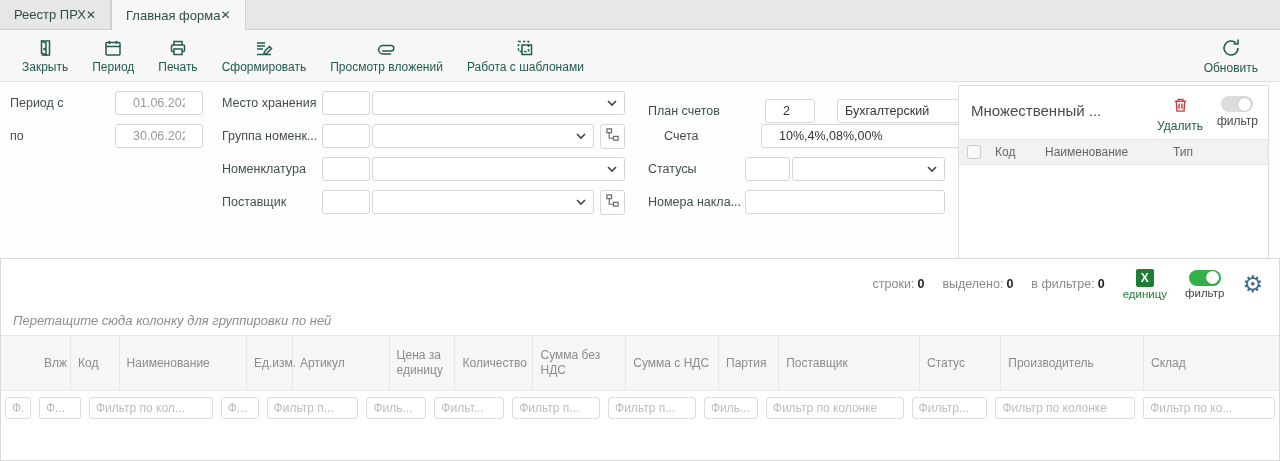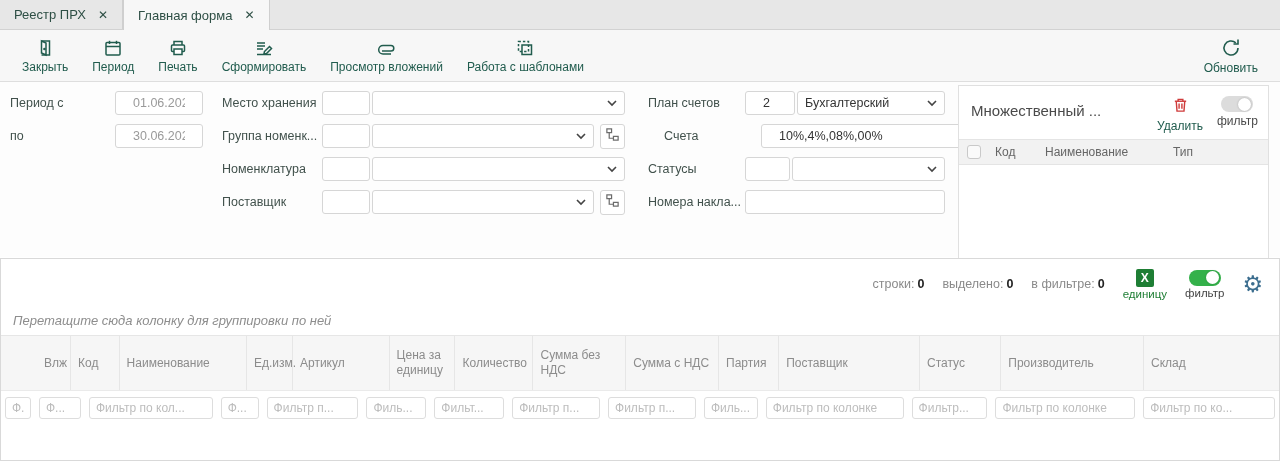--- a/index.html
+++ b/index.html
@@ -1,21 +1,21 @@
 <!DOCTYPE html>
 <html><head>
 <meta charset="utf-8">
 <style>
   * { margin:0; padding:0; box-sizing:border-box; }
   html,body { width:1280px; height:461px; overflow:hidden; }
   body { font-family:"Liberation Sans",sans-serif; font-size:13px; color:#333; background:#fff; position:relative; }
 
   
   .tab-bar { height:30px; background:#e7e7e7; display:flex; align-items:stretch; border-bottom:1px solid #d2d2d2; }
-  .tab { display:flex; align-items:center; gap:12px; padding:8px 14px; font-size:13px; color:#2e4f45; border-right:1px solid #cfcfcf; position:relative; cursor:default; }
+  .tab { display:flex; align-items:center; padding:8px 14px; font-size:13px; color:#2e4f45; border-right:1px solid #cfcfcf; position:relative; cursor:default; }
   .tab.active { background:#f7f7f7; border-left:1px solid #cfcfcf; margin-bottom:-1px; z-index:2; }
   .tab-close { font-size:12px; color:#2e4f45; line-height:1; cursor:pointer; }
 
   
   .toolbar { height:52px; background:#f7f7f7; display:flex; align-items:center; padding:0 10px; border-bottom:1px solid #dedede; }
   .tool-btn { display:flex; flex-direction:column; align-items:center; justify-content:center; gap:2px; padding:3px 12px; color:#215c4e; font-size:12px; cursor:pointer; }
   .tool-btn svg { display:block; }
   .toolbar-spacer { flex:1; }
 
   
@@ -208,21 +208,21 @@
     </div>
     <div class="tree-btn">
       <span><svg width="15" height="15" viewBox="0 0 16 16" fill="none" stroke="#6b6b6b" stroke-width="1.3">
             <rect x="2" y="2" width="5" height="4"></rect>
             <rect x="9" y="10" width="5" height="4"></rect>
             <path d="M4.5 6v6h4.5"></path>
           </svg></span>
     </div>
   </div>
 
-  <div class="f-row" style="left:648px; top:8px;">
+  <div class="f-row" style="left:648px; top:16px;gap:20px;">
     <span class="f-label" style="width:97px;">План счетов</span>
     <input class="inp" style="width: 50px; margin-right: 2px;" value="2">
     <div class="sel" style="width:148px;">
       <span>Бухгалтерский</span>
       <span class="chev"><svg width="10" height="8" viewBox="0 0 10 8" fill="none" stroke="#444" stroke-width="1.6">
             <polyline points="1 2 5 6 9 2"></polyline>
           </svg></span>
     </div>
   </div>
   <div class="f-row" style="left:664px; top:41px;">

